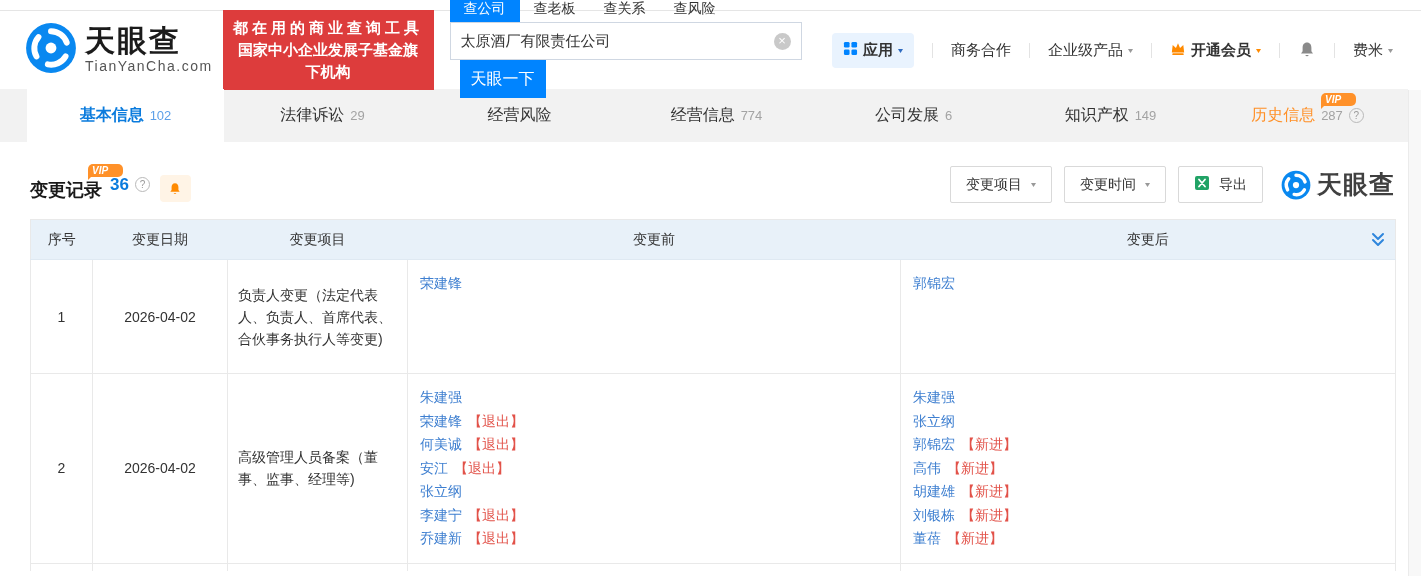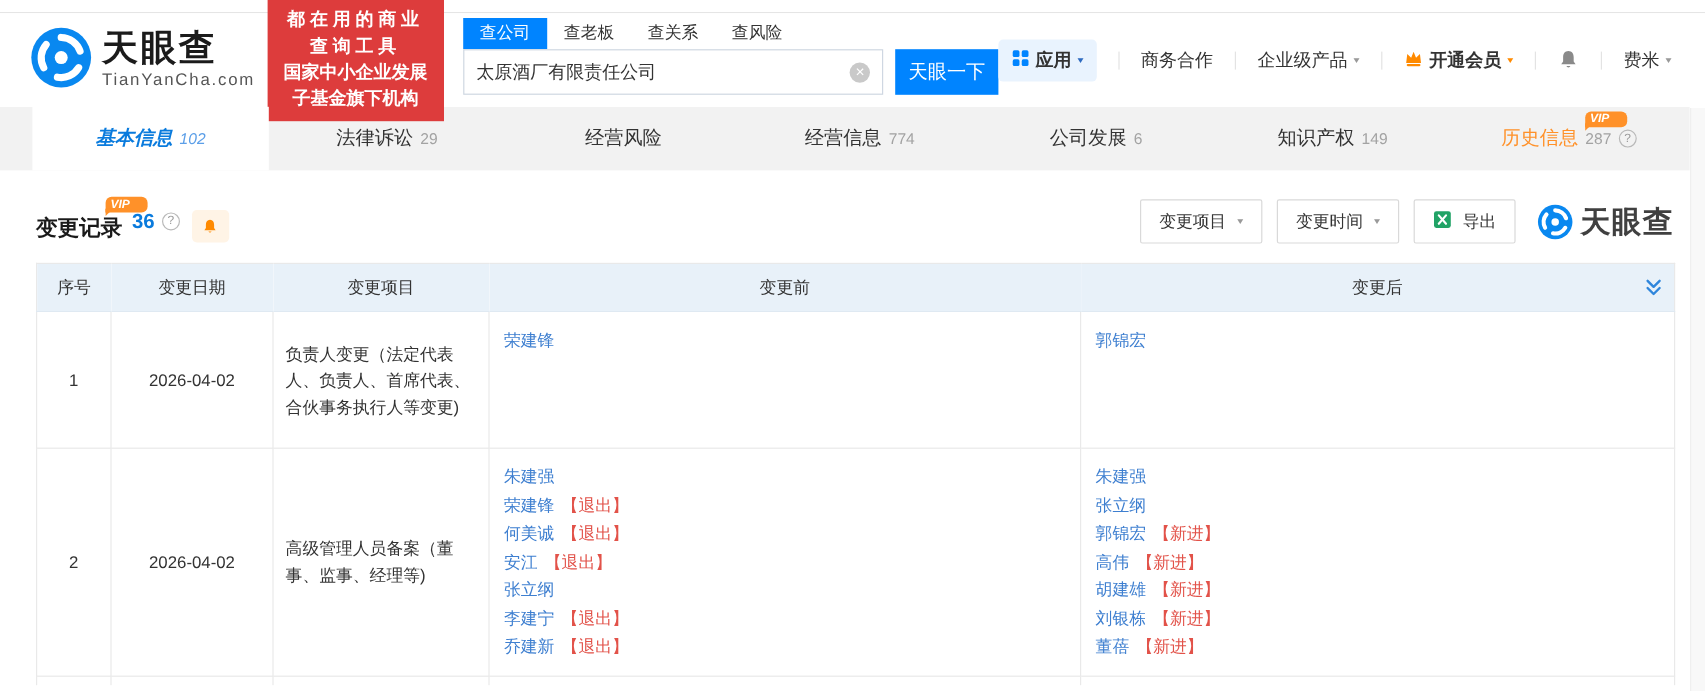--- a/index.html
+++ b/index.html
@@ -15,42 +15,42 @@
   .logo{display:flex; align-items:center; gap:8px;}
   .logo-text .cn{font-size:30px; font-weight:bold; color:#1b1b1b; letter-spacing:2px; line-height:30px;}
   .logo-text .en{font-size:14px; color:#555; letter-spacing:1.5px; margin-top:2px;}
   .slogan{margin-left:10px; background:#dd3c3c; color:#fff; text-align:center;
     padding:7px 9px; font-size:15px; line-height:22px; font-weight:bold;}
   .slogan .l1{letter-spacing:4px;}
   .search{margin-left:16px; margin-top:-6px; width:446px;}
   .stabs{display:flex; font-size:14px;}
   .stab{padding:4px 14px; cursor:pointer; color:#333;}
   .stab.active{background:var(--accent); color:#fff;}
-  .srow{display:flex;}
+  .srow{display:flex;flex-direction:column;}
   .sinputwrap{width:352px; height:38px; border:1px solid #cfd7e2; display:flex; align-items:center; padding:0 10px; background:#fff;}
   .sinput{flex:1; border:none; outline:none; font-size:15px; color:#333; font-family:inherit; background:transparent;}
   .clear{width:17px; height:17px; border-radius:50%; background:#c9c9c9; color:#fff; font-size:13px;
     line-height:16px; text-align:center; cursor:pointer; flex:0 0 auto;}
   .sbtn{width:86px; height:38px; margin-left:10px; background:var(--accent); color:#fff; border:none;
     font-size:16px; cursor:pointer; font-family:inherit;}
   
   .menu{margin-left:auto; margin-right:28px; display:flex; align-items:center; gap:18px; font-size:15px; white-space:nowrap;}
   .menu .item{display:flex; align-items:center; gap:5px; cursor:pointer; color:#333;}
   .chip{background:#e9f3fe; border-radius:4px; padding:8px 11px; color:#2e6bc0; font-weight:bold;}
   .caret{font-size:10px; color:#999; transform:scale(1,.8);}
   .chip .caret{color:#2e6bc0;}
   .vip-link{color:var(--orange-deep); font-weight:bold;}
   .vip-link .caret{color:var(--orange-deep);}
   .mdiv{width:1px; height:15px; background:#e3e3e3;}
   
   .tabbar{height:53px; background:#f2f2f2; display:flex; padding-left:27px; margin-right:13px;}
   .tab{width:197px; display:flex; align-items:center; justify-content:center; gap:6px;
     font-size:16px; cursor:pointer; position:relative;}
   .tab .cnt{font-size:13px; color:#a3a3a3;}
-  .tab.active{background:#fff;font-style:italic;}
+  .tab.active{background:#fff;}
   .tab.active .lbl{color:#0a7bdd; font-weight:bold;}
   .tab.active .cnt{color:#5c9fe8;}
   .tab.orange .lbl{color:var(--orange);}
   .vipbadge{position:absolute; top:4px; background:var(--orange); color:#fff; font-size:10px; font-weight:bold;
     font-style:italic; padding:1px 15px 1px 4px; border-radius:5px 5px 5px 0; line-height:11px;}
   .vipbadge::after{content:""; position:absolute; left:0; bottom:-3px; border:3px solid transparent;
     border-top-color:var(--orange); border-left-color:var(--orange);}
   .tab .vipbadge{left:112px;}
   .qicon{width:15px; height:15px; border:1px solid #b9b9b9; border-radius:50%; color:#9a9a9a;
     font-size:10px; line-height:13px; text-align:center; display:inline-block; cursor:pointer;}

